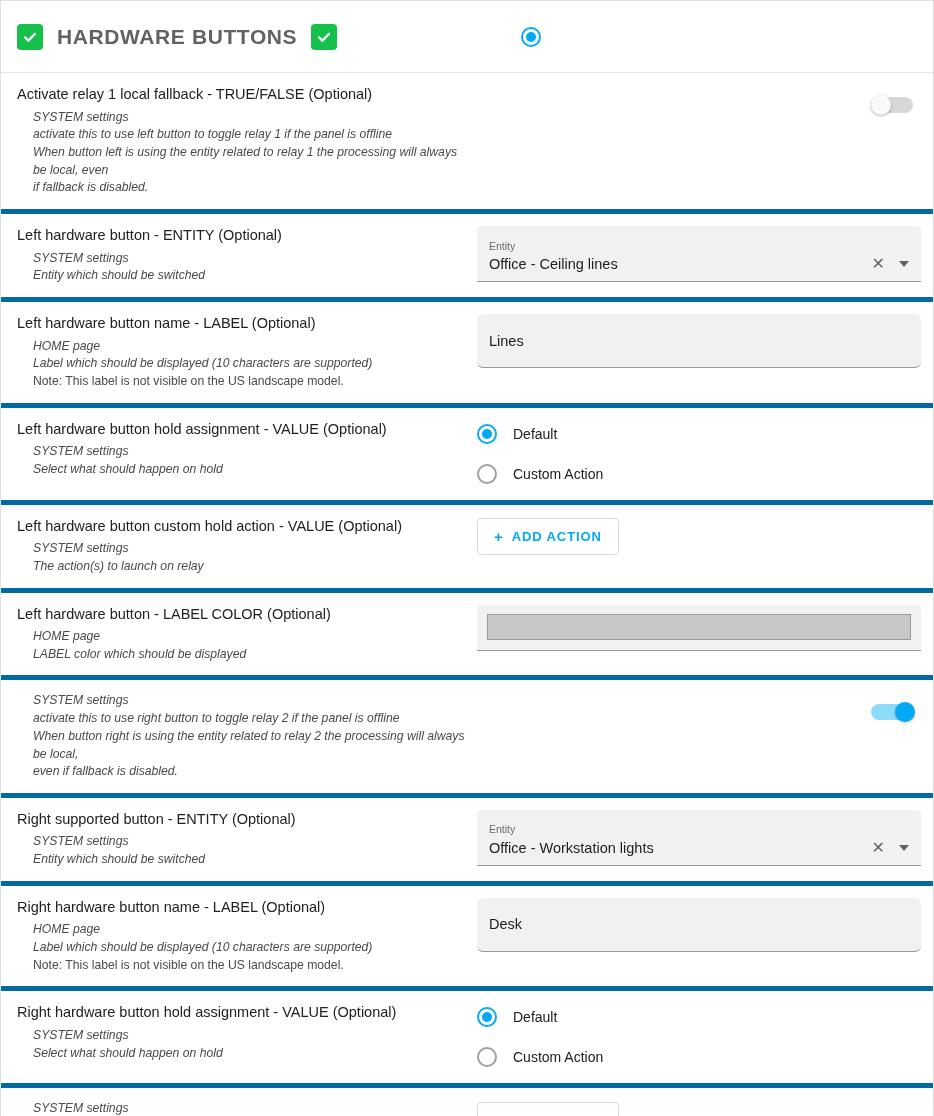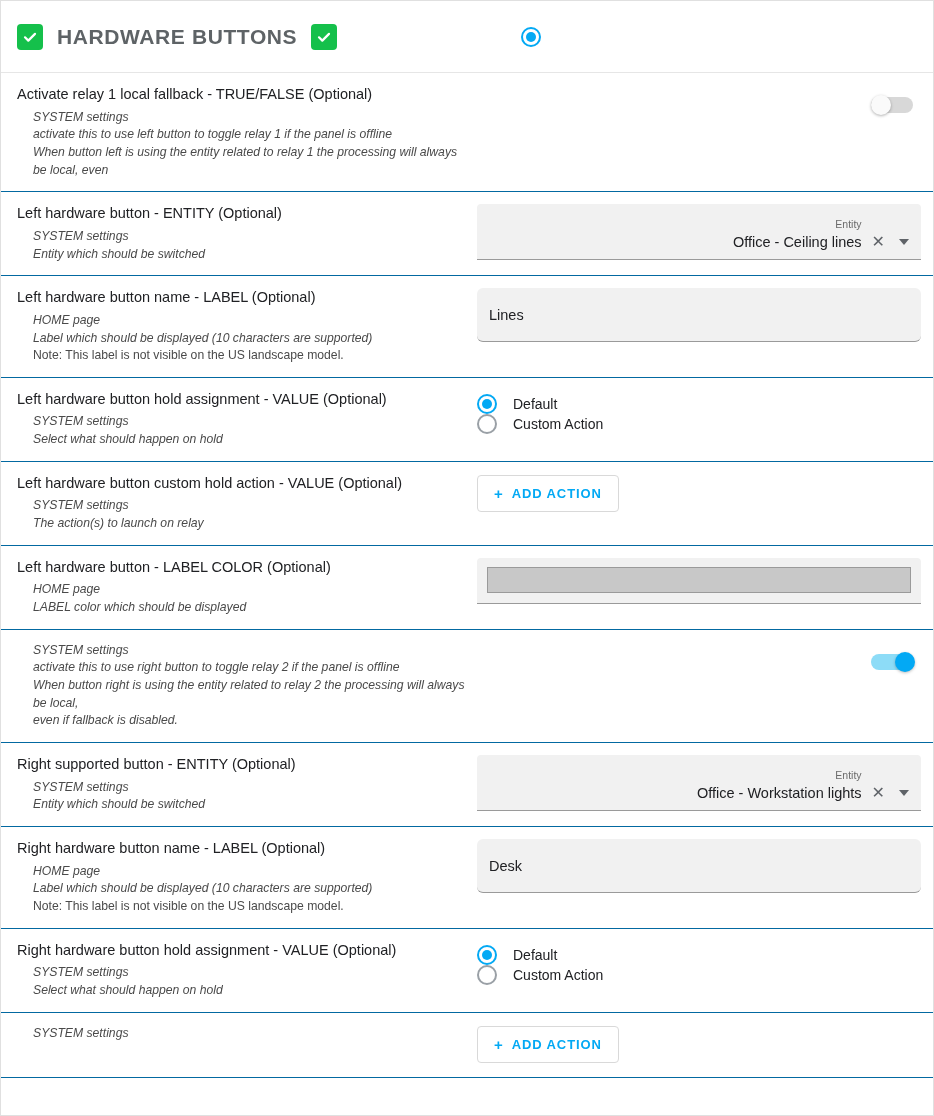--- a/index.html
+++ b/index.html
@@ -66,21 +66,21 @@
     content: "";
     width: 10px; height: 10px;
     border-radius: 50%;
     background: #03a9f4;
   }
 
   
   .row {
     display: flex;
     align-items: flex-start;
-    border-bottom: 1px solid #0369a1;
+    border-bottom: 5px solid #0369a1;
     padding: 12px 16px;
     min-height: 60px;
   }
   .row-left {
     width: 460px;
     flex: none;
     padding-right: 12px;
   }
   .row-right {
     flex: 1;
@@ -133,21 +133,20 @@
   .field {
     position: relative;
     width: 444px;
     background: #f1f1f1;
     border-bottom: 1px solid #9a9a9a;
     border-radius: 4px 4px 0 0;
     padding: 8px 12px 7px 12px;
     display: flex;
     align-items: flex-end;
     min-height: 56px;
-    text-align: right;
   }
   .field.with-label { padding-top: 6px; }
   .field-inner { flex: 1; }
   .field-floating {
     font-size: 10.5px;
     color: #6b6b6b;
     line-height: 1.2;
     margin-bottom: 3px;
   }
   .field-value {
@@ -175,21 +174,21 @@
     border-top: 6px solid #5f6368;
     display: inline-block;
   }
   .field.simple {
     align-items: center;
     min-height: 54px;
     border-radius: 6px;
   }
 
   
-  .radio-group { display: flex; flex-direction: column; padding: 4px 0; }
+  .radio-group { display: flex; flex-direction: column; gap: 20px; padding: 4px 0; }
   .radio-item { display: flex; align-items: center; gap: 16px; }
   .radio-item .radio-label {
     font-size: 14px;
     color: #202124;
   }
 
   
   .add-action {
     display: inline-flex;
     align-items: center;
@@ -241,20 +240,21 @@
       <span class="radio checked"></span>
     </div>
   </div>
 
   <div class="row">
     <div class="row-left">
       <div class="label-main">Activate relay 1 local fallback - TRUE/FALSE (Optional)</div>
       <div class="label-sub">SYSTEM settings</div>
       <div class="label-sub">activate this to use left button to toggle relay 1 if the panel is offline</div>
       <div class="label-sub">When button left is using the entity related to relay 1 the processing will always be local, even</div>
+      <div class="label-sub">if fallback is disabled.</div>
     </div>
     <div class="row-right">
       <div class="toggle-wrap">
         <div class="toggle">
           <div class="track"></div>
           <div class="knob"></div>
         </div>
       </div>
     </div>
   </div>

